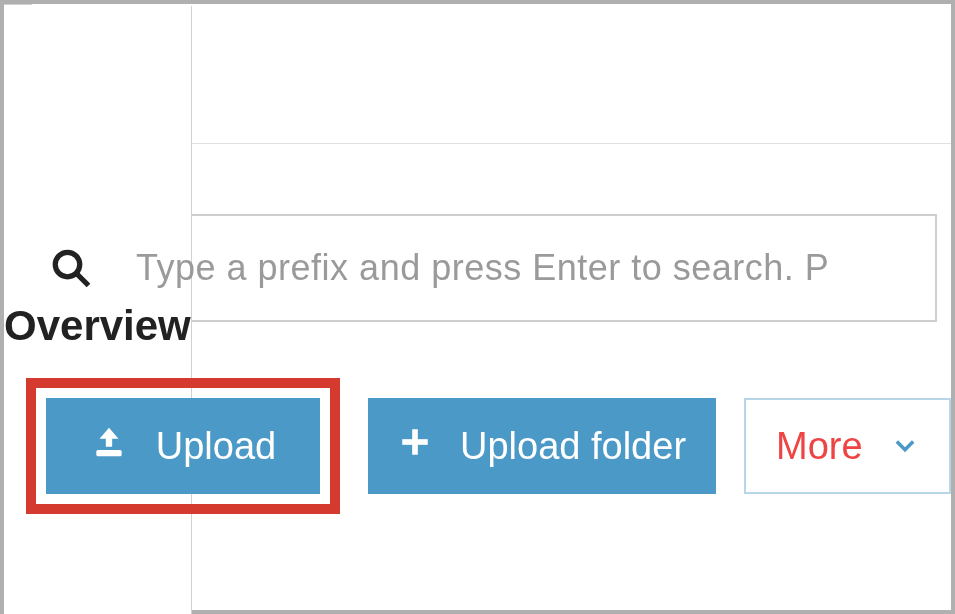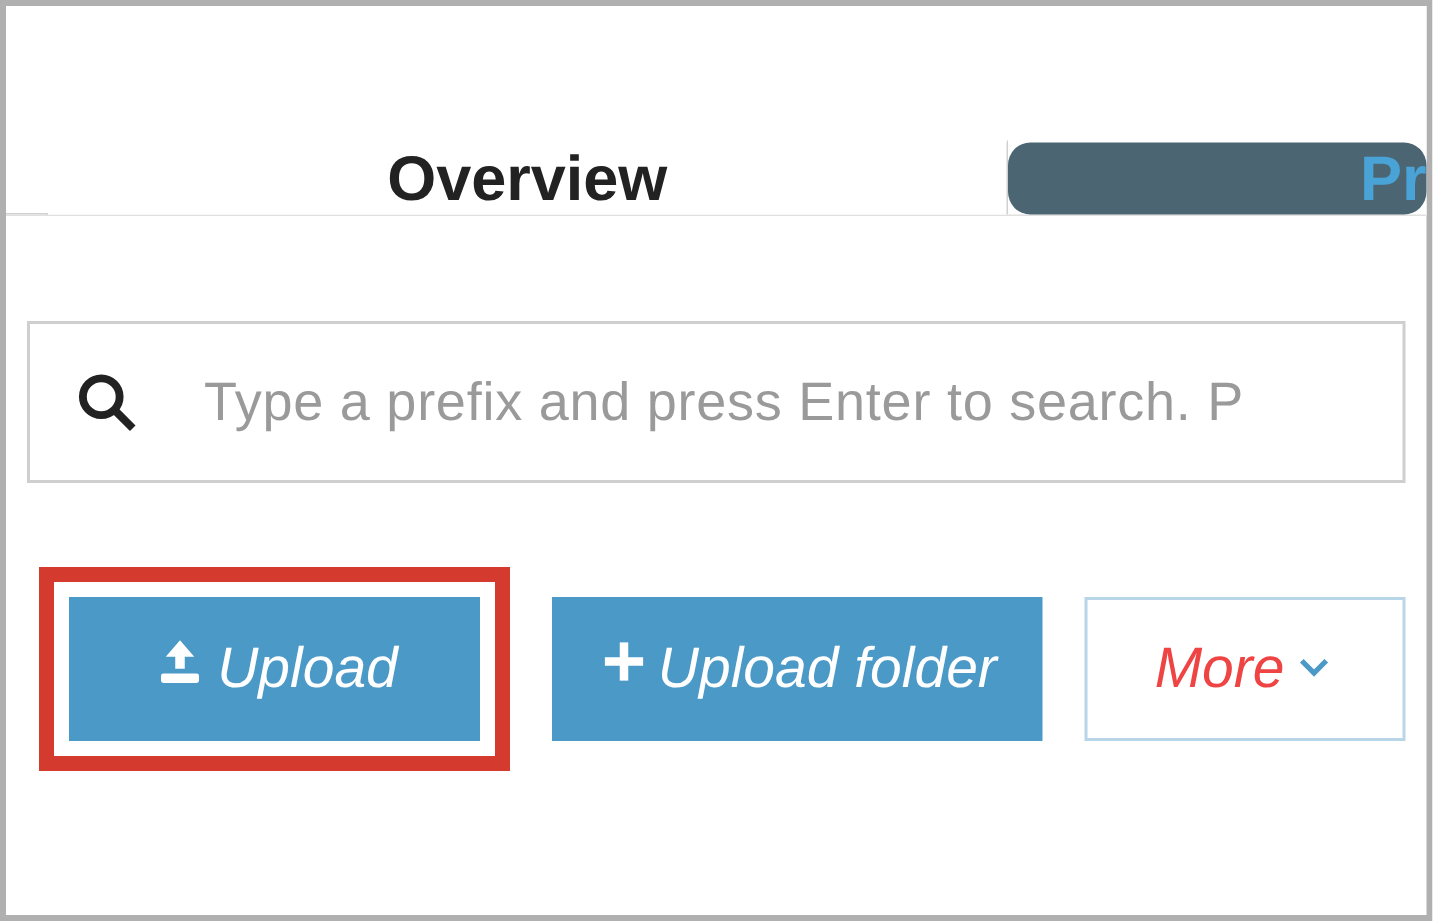--- a/index.html
+++ b/index.html
@@ -15,21 +15,22 @@
       border-bottom: 4px solid #b0b0b0;
       height: 614px;
       position: relative;
       background: #ffffff;
     }
     .tab-bar {
       display: flex;
       height: 140px;
       border-bottom: 1px solid #e0e0e0;
       background: #ffffff;
-      align-items: flex-end;
+      align-items: flex-start;
+      flex-direction: column;
     }
     .tab-sliver {
       width: 28px;
       background: #ffffff;
       border-right: 1px solid #d0d0d0;
       border-bottom: 1px solid #d0d0d0;
     }
     .tab-overview {
       flex: 0 0 640px;
       display: flex;
@@ -96,28 +97,27 @@
     .highlight-frame {
       border: 10px solid #d43a2e;
       padding: 10px;
       display: inline-block;
     }
     .btn {
       height: 96px;
       display: inline-flex;
       align-items: center;
       justify-content: center;
-      gap: 6px;
+      gap: 28px;
       font-size: 38px;
       font-weight: 400;
       padding: 0 30px;
       cursor: pointer;
       border: none;
       white-space: nowrap;
-      font-style: italic;
     }
     .btn-primary {
       background: #4b99c7;
       color: #ffffff;
     }
     .btn-upload {
       width: 274px;
     }
     .btn-create {
       width: 370px;

